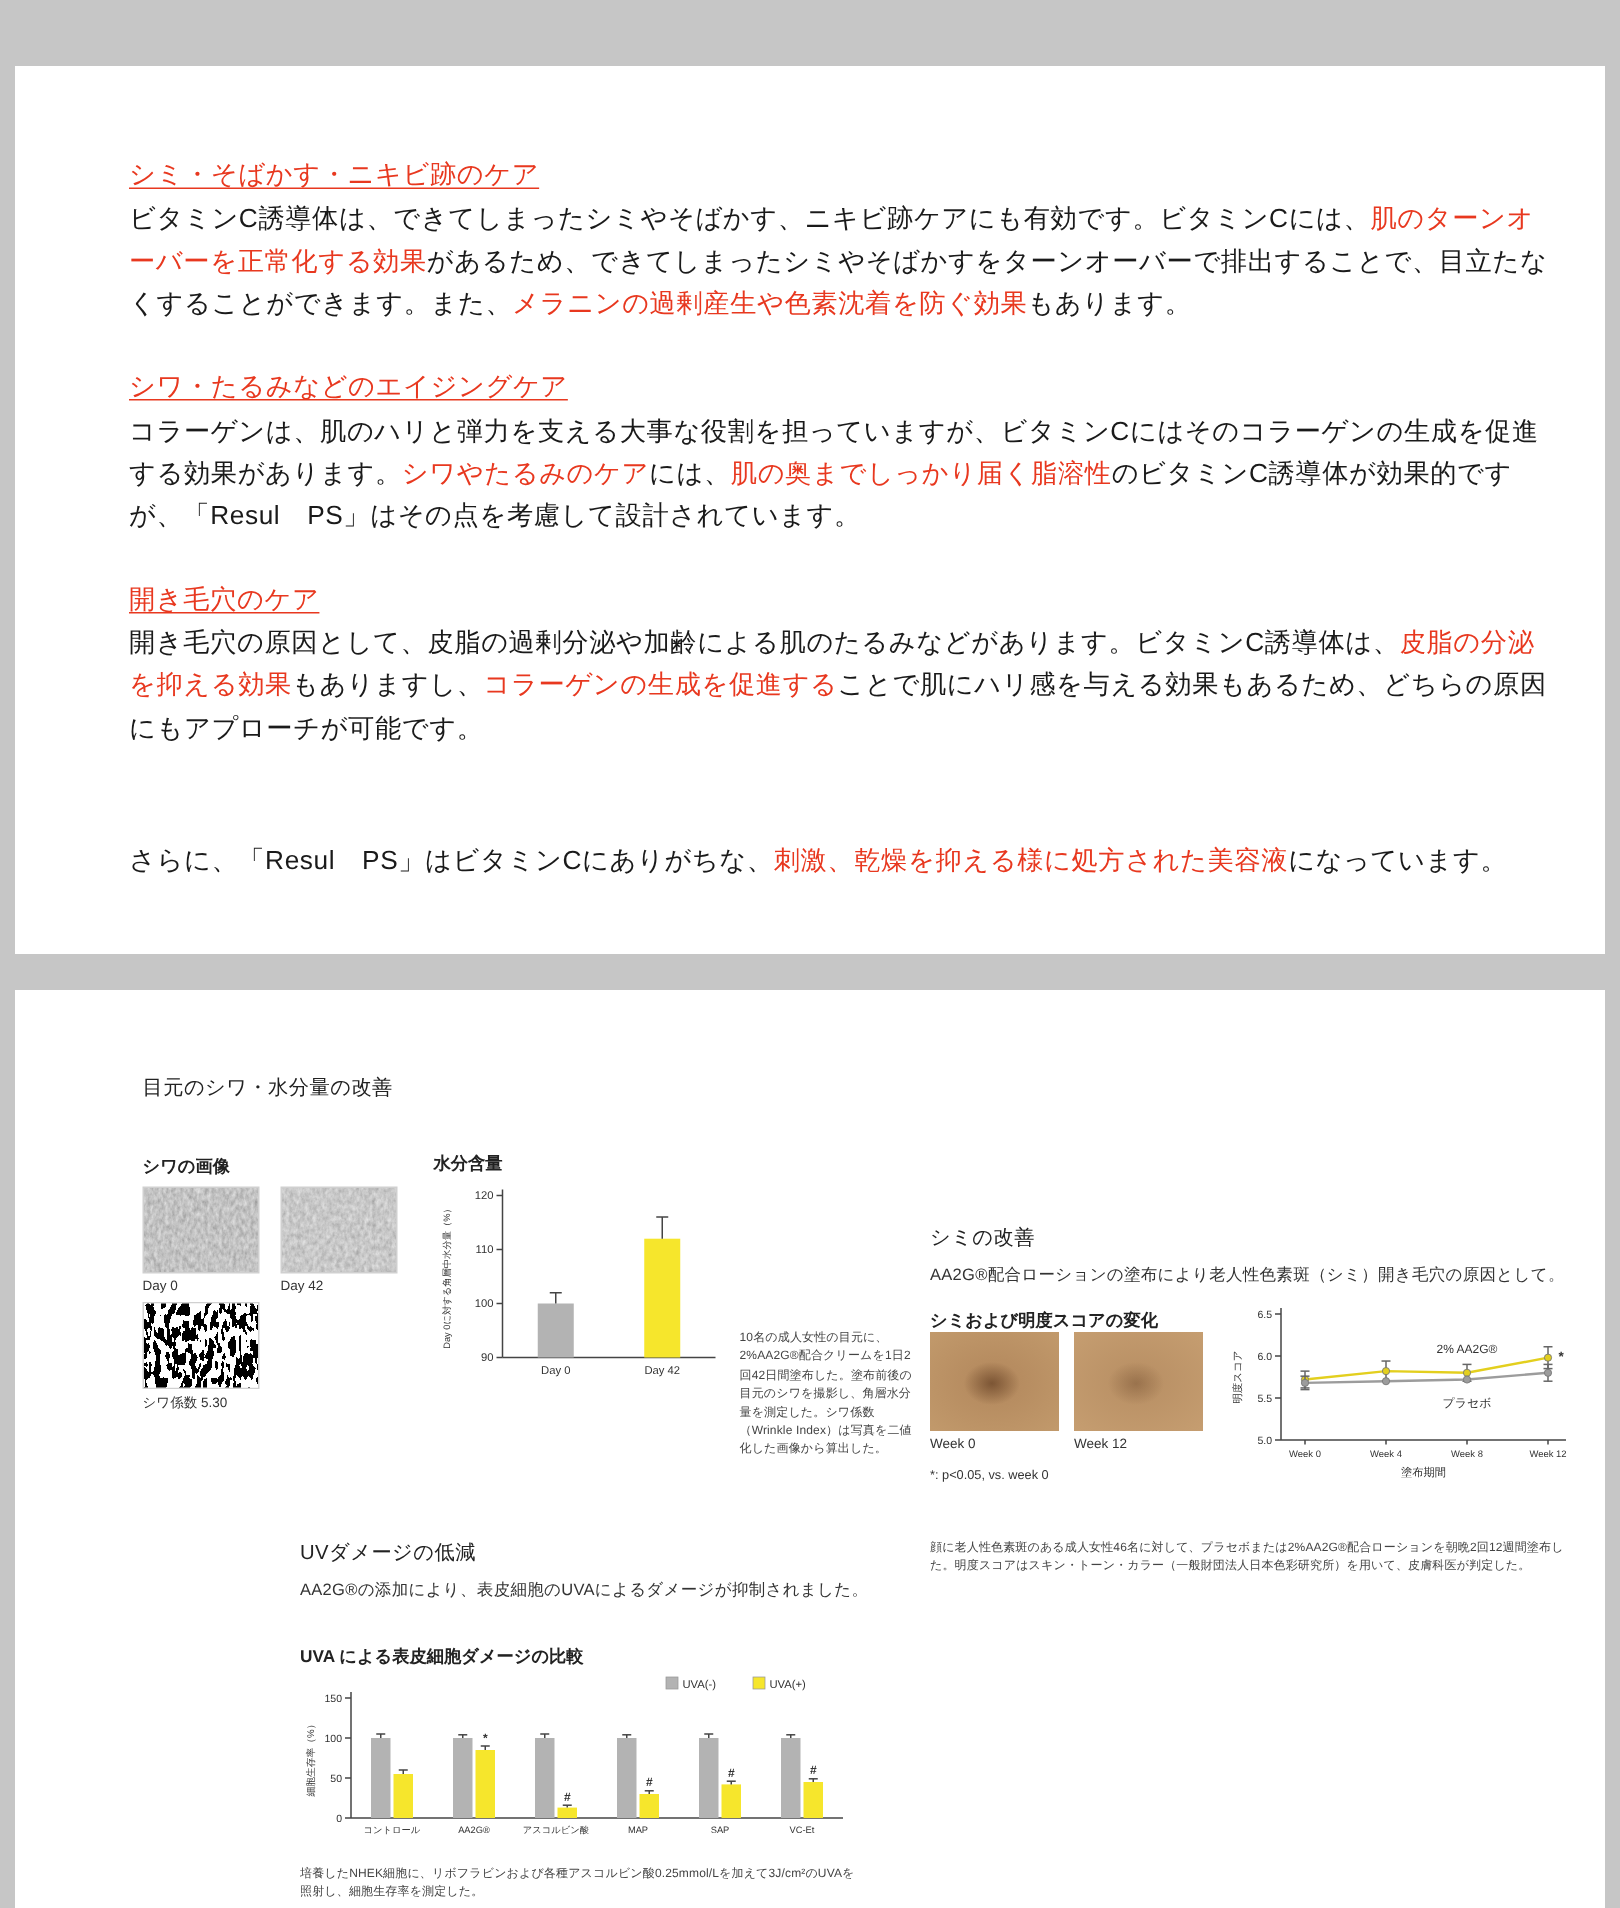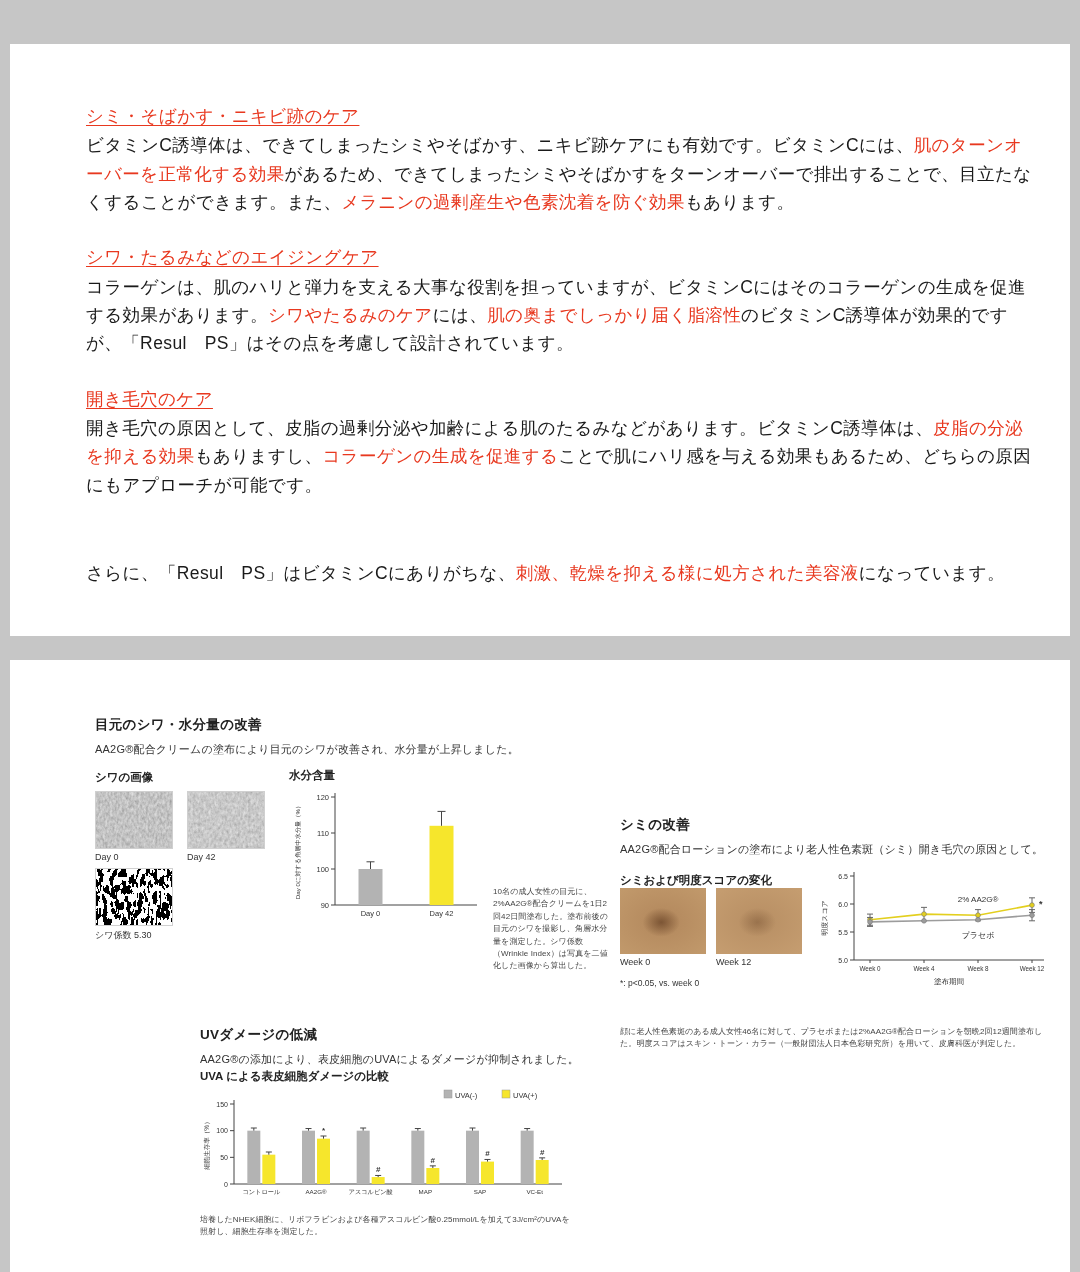--- a/index.html
+++ b/index.html
@@ -18,21 +18,21 @@
   
   .doc{padding:58px 31px 0 76px;font-size:17.5px;line-height:1.62;letter-spacing:.4px}
   .sec{margin-bottom:27px}
   .sec h2{font-size:17.5px;font-weight:normal;color:#e8381f;text-decoration:underline;text-underline-offset:3px}
   .sec p{margin-top:1px}
   .red{color:#e8381f}
   .closing{margin-top:60px}
 
   
   .abs{position:absolute}
-  .fig-title{font-size:13.5px;font-weight:bold;color:#222;letter-spacing:.3px}
+  .fig-title{font-size:13.5px;font-weight:normal;color:#222;letter-spacing:.3px}
   .fig-sub{font-size:11px;color:#333;margin-top:8px;letter-spacing:.2px}
   .fig-h{font-size:11.5px;font-weight:bold;color:#222}
   .img-grid{display:grid;grid-template-columns:78px 78px;column-gap:14px;row-gap:6px;margin-top:6px}
   .img-cell{display:flex;flex-direction:column}
   .img-cap{font-size:9px;color:#333;margin-top:3px}
   .wr-img{display:block;border:1px solid #d0d0d0}
   .skin-row{display:flex;gap:10px}
   .skin{width:86px;height:66px}
   .skin-w0{background:
     radial-gradient(ellipse 26px 20px at 48% 52%, rgba(88,52,26,.6), rgba(88,52,26,0) 72%),
@@ -113,21 +113,20 @@
       </div>
 
       <p class="closing"><span>さらに、「Resul　PS」はビタミンCにありがちな、</span><span class="red">刺激、乾燥を抑える様に処方された美容液</span><span>になっています。</span></p>
     </div>
   </section>
 
   <section class="panel panel-bottom">
 
     <div class="abs" style="left:85px;top:56px;width:514px">
       <div class="fig-title">目元のシワ・水分量の改善</div>
-      <div class="fig-sub">AA2G®配合クリームの塗布により目元のシワが改善され、水分量が上昇しました。</div>
 
       <div class="abs" style="left:0;top:54px">
         <div class="fig-h">シワの画像</div>
         <div class="img-grid">
           <div class="img-cell">
             <svg class="wr-img" width="78" height="58">
                 <rect width="78" height="58" filter="url(#f-gray-a)"></rect>
               </svg>
             <div class="img-cap">Day 0</div>
           </div>
@@ -170,21 +169,21 @@
             <text x="11" y="64" font-size="6.2" fill="#333" text-anchor="middle" transform="rotate(-90 11 64)">Day 0に対する角層中水分量（%）</text>
           </svg>
       </div>
 
       <div class="abs cap" style="left:398px;top:170px;width:118px">10名の成人女性の目元に、2%AA2G®配合クリームを1日2回42日間塗布した。塗布前後の目元のシワを撮影し、角層水分量を測定した。シワ係数（Wrinkle Index）は写真を二値化した画像から算出した。</div>
     </div>
 
     <div class="abs" style="left:190px;top:366px;width:382px">
       <div class="fig-title">UVダメージの低減</div>
       <div class="fig-sub">AA2G®の添加により、表皮細胞のUVAによるダメージが抑制されました。</div>
-      <div class="fig-h" style="margin-top:2px">UVA による表皮細胞ダメージの比較</div>
+      <div class="fig-h" style="margin-top:30px">UVA による表皮細胞ダメージの比較</div>
       <svg id="chart-uv" width="372" height="116" style="margin-top:4px">
           <line x1="34" y1="12" x2="34" y2="96" stroke="#444" stroke-width="1"></line>
           <line x1="34" y1="96" x2="362" y2="96" stroke="#444" stroke-width="1"></line>
           <line x1="30" y1="96" x2="34" y2="96" stroke="#444" stroke-width="1"></line>
           <text x="28" y="98.5" font-size="7" fill="#333" text-anchor="end">0</text>
           <line x1="30" y1="69.33333333333334" x2="34" y2="69.33333333333334" stroke="#444" stroke-width="1"></line>
           <text x="28" y="71.83333333333334" font-size="7" fill="#333" text-anchor="end">50</text>
           <line x1="30" y1="42.66666666666667" x2="34" y2="42.66666666666667" stroke="#444" stroke-width="1"></line>
           <text x="28" y="45.16666666666667" font-size="7" fill="#333" text-anchor="end">100</text>
           <line x1="30" y1="16" x2="34" y2="16" stroke="#444" stroke-width="1"></line>

